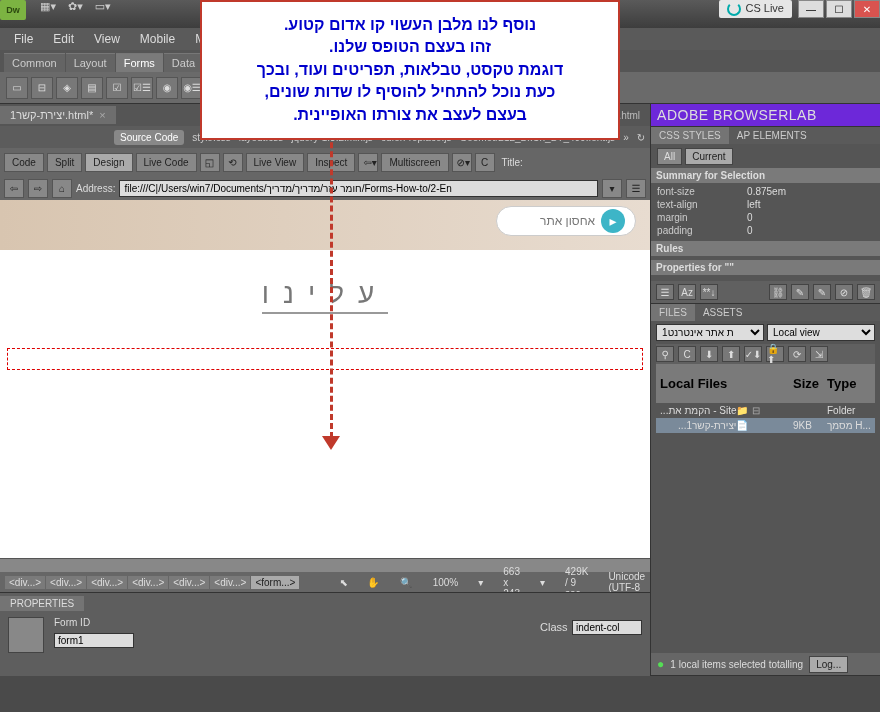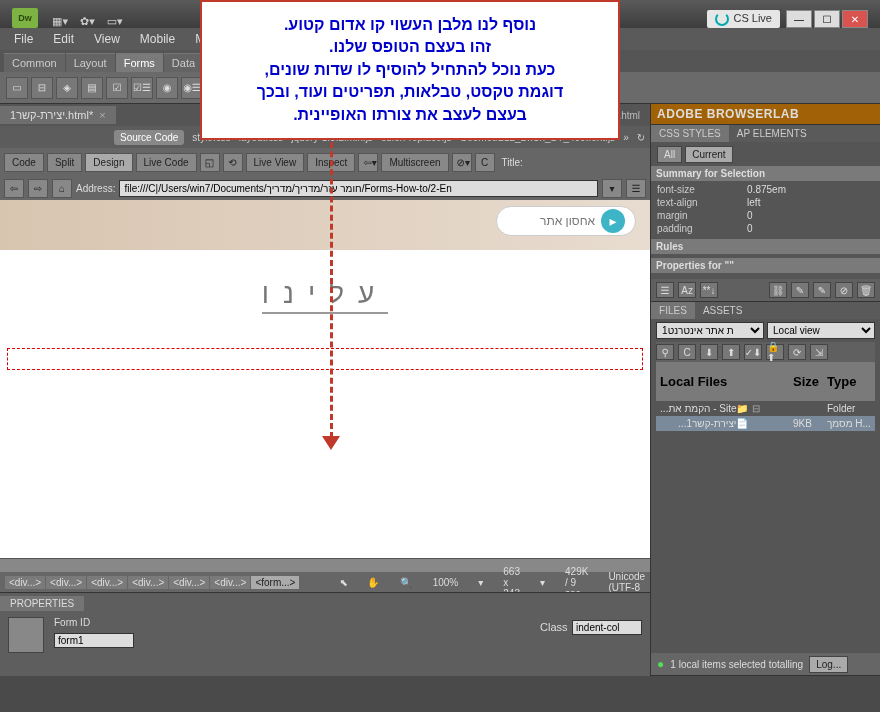--- a/index.html
+++ b/index.html
@@ -1,21 +1,21 @@
 <!DOCTYPE html>
 <html><head>
 <meta charset="utf-8">
 <style>
 * { margin: 0; padding: 0; box-sizing: border-box; font-family: Arial, sans-serif; }
 body { width: 880px; height: 712px; background: #4a4a4a; position: relative; overflow: hidden; }
 .callout { position: absolute; top: 0; left: 200px; width: 420px; background: #fff; border: 2px solid #c0392b; padding: 12px 16px; z-index: 100; text-align: center; direction: rtl; }
 .callout p { color: #0000cc; font-weight: bold; font-size: 16px; line-height: 1.4; }
 .arrow-line { position: absolute; left: 330px; top: 115px; width: 0; height: 323px; border-left: 3px dashed #c0392b; z-index: 99; }
 .arrow-head { position: absolute; left: 322px; top: 436px; width: 0; height: 0; border-left: 9px solid transparent; border-right: 9px solid transparent; border-top: 14px solid #c0392b; z-index: 99; }
-.titlebar { height: 28px; background: linear-gradient(#5a5a5a, #3d3d3d); display: flex; align-items: flex-end; padding: 0 12px; }
+.titlebar { height: 28px; background: linear-gradient(#5a5a5a, #3d3d3d); display: flex; align-items: flex-start; padding: 0 0; }
 .dw-logo { width: 26px; height: 20px; background: #7cb342; color: #2d4a10; font-size: 9px; font-weight: bold; display: inline-flex; align-items: center; justify-content: center; border-radius: 2px; margin-right: 8px; }
 .titlebar .tb-item { color: #ccc; font-size: 11px; padding: 0 6px; cursor: pointer; }
 .titlebar .spacer { flex: 1; }
 .cs-live { background: #e6e6e6; color: #333; padding: 2px 8px; font-size: 11px; border-radius: 2px; margin-right: 6px; }
 .cs-icon { width: 14px; height: 14px; border: 2px solid #0aa; border-radius: 50%; display: inline-block; vertical-align: middle; margin-right: 4px; border-top-color: transparent; }
 .win-btns { display: flex; gap: 2px; }
 .win-btn { width: 26px; height: 18px; background: #ddd; border: 1px solid #888; font-size: 10px; display: flex; align-items: center; justify-content: center; cursor: pointer; }
 .win-btn.close { background: #d9534f; color: #fff; }
 .menubar { height: 22px; background: #5a5a5a; display: flex; align-items: center; padding: 0 4px; }
 .menubar span { color: #ddd; font-size: 12px; padding: 0 10px; cursor: pointer; }
@@ -53,21 +53,21 @@
 .tag-sel span.sel { background: #aaa; color: #222; }
 .statusbar .sp { flex: 1; }
 .props-panel { height: 84px; background: #5e5e5e; border-top: 1px solid #333; }
 .props-tab { background: #747474; color: #ddd; font-size: 10px; padding: 2px 10px; display: inline-block; }
 .props-body { display: flex; padding: 6px 8px; gap: 10px; align-items: flex-start; }
 .props-icon { width: 36px; height: 36px; background: #888; border: 1px solid #444; }
 .props-fields { display: grid; grid-template-columns: auto 90px auto 90px auto 90px; gap: 4px 8px; align-items: center; font-size: 11px; color: #ddd; }
 .props-fields input, .props-fields select { background: #ddd; border: 1px solid #333; font-size: 10px; padding: 1px 3px; width: 90px; }
 .right-panel { width: 230px; background: #555; display: flex; flex-direction: column; border-left: 1px solid #333; }
 .rp-section { border-bottom: 1px solid #333; }
-.rp-header { background: #a16207; color: #ddd; font-size: 12px; padding: 3px 6px; font-weight: bold; letter-spacing: 0.5px; }
+.rp-header { background: #6d28d9; color: #ddd; font-size: 14px; padding: 3px 6px; font-weight: normal; letter-spacing: 0.5px; }
 .rp-tabs { display: flex; background: #5a5a5a; }
 .rp-tabs span { color: #ccc; font-size: 10px; padding: 3px 8px; cursor: pointer; }
 .rp-tabs span.active { background: #747474; }
 .rp-body { padding: 4px 6px; font-size: 10px; color: #ddd; }
 .css-btns { display: flex; gap: 3px; margin-bottom: 3px; }
 .css-btns span { background: #888; padding: 2px 6px; border: 1px solid #444; cursor: pointer; font-size: 10px; }
 .css-btns span.active { background: #aaa; color: #222; }
 .summary-hdr { background: #7a7a7a; padding: 2px 5px; font-size: 10px; font-weight: bold; margin: 2px -6px; }
 .prop-row { display: flex; padding: 1px 0; }
 .prop-row .k { width: 90px; color: #ccc; }
@@ -89,22 +89,22 @@
 .log-btn { background: #aaa; color: #222; padding: 2px 6px; border: 1px solid #444; cursor: pointer; font-size: 10px; }
 .globe { color: #5d5; font-size: 12px; }
 .scroll-ph { height: 14px; background: #888; border-top: 1px solid #555; }
 </style>
 </head>
 <body>
 
 <div class="callout">
   <p>נוסף לנו מלבן העשוי קו אדום קטוע.</p>
   <p>זהו בעצם הטופס שלנו.</p>
+  <p>דוגמת טקסט, טבלאות, תפריטים ועוד, ובכך</p>
   <p>כעת נוכל להתחיל להוסיף לו שדות שונים,</p>
-  <p>דוגמת טקסט, טבלאות, תפריטים ועוד, ובכך</p>
   <p>בעצם לעצב את צורתו האופיינית.</p>
 </div>
 <div class="arrow-line"></div>
 <div class="arrow-head"></div>
 
 <div class="titlebar">
   <span class="dw-logo">Dw</span>
   <span class="tb-item">▦▾</span>
   <span class="tb-item">✿▾</span>
   <span class="tb-item">▭▾</span>

